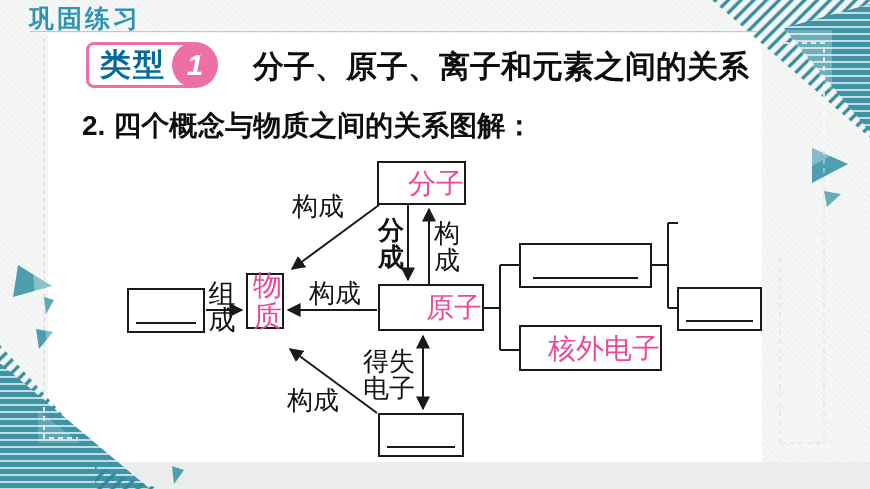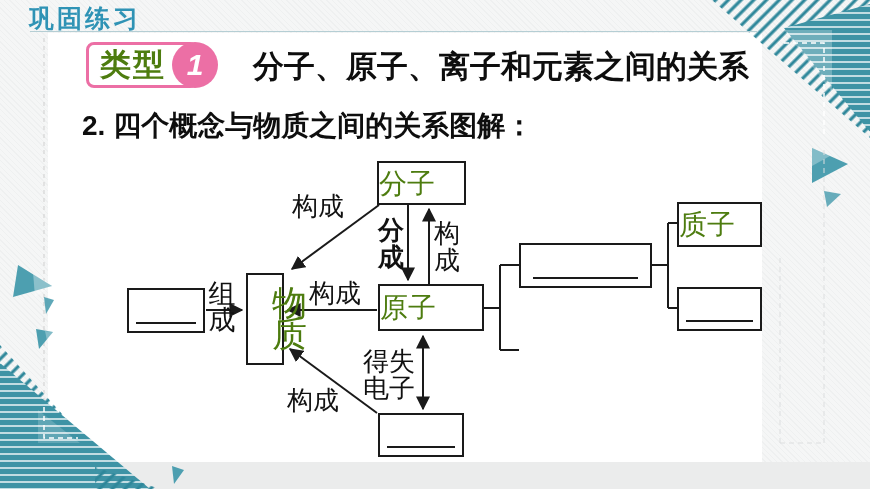--- a/index.html
+++ b/index.html
@@ -15,34 +15,34 @@
   #corner-title{
     left:29px; top:2px; font-family:"DejaVu Serif","Liberation Serif",serif;
     font-size:25px; color:#2f93b5; letter-spacing:3px; white-space:nowrap;font-weight:bold;
   }
   #header-rule{left:30px; top:31px; width:727px; height:0; border-top:1px solid #b5ced4;}
   
   #badge-box{
     left:86px; top:42px; width:112px; height:46px; background:#ffffff;
     border:3px solid #ec6fa5; border-radius:8px; box-sizing:border-box;
     display:flex; align-items:center; padding-left:11px;
-    font-weight:bold; font-size:31px; color:#4d7c0f; letter-spacing:2px;
+    font-weight:bold; font-size:31px; color:#0369a1; letter-spacing:2px;
   }
   #badge-circle{
     left:172px; top:42px; width:46px; height:46px; border-radius:50%;
     background:#ec6fa5; display:flex; align-items:center; justify-content:center;
     color:#ffffff; font-size:30px; font-weight:bold; font-style:italic;
   }
   #slide-title{left:253px; top:46px; font-size:31px; font-weight:bold; color:#0e0e0e; white-space:nowrap;font-family:Liberation Serif, serif;}
   #slide-subtitle{left:82px; top:107px; font-size:28px; font-weight:bold; color:#0e0e0e; white-space:nowrap;}
   
   .dbox{
     border:2.5px solid #1a1a1a; box-sizing:border-box; background:#ffffff;
-    display:flex; align-items:center; justify-content:flex-start;
-    font-family:"DejaVu Serif","Liberation Serif",serif; font-size:28px; color:#4d7c0f;
+    display:flex; align-items:center; justify-content:flex-end;
+    font-family:"DejaVu Serif","Liberation Serif",serif; font-size:28px; color:#ec4899;
     text-align:center; line-height:31px; word-break:break-all;
   }
   .blank-line{position:absolute; left:9%; right:9%; bottom:7px; border-bottom:2.5px solid #1a1a1a;}
   .dlabel{
     font-family:"DejaVu Serif","Liberation Serif",serif; font-size:26px; color:#111111;
     text-align:center; word-break:break-all; line-height:27px; white-space:nowrap;
   }
   .vert{white-space:normal; width:28px; line-height:27px;}
   svg{display:block;}
 </style>
@@ -136,43 +136,43 @@
   </svg>
 
   <div class="dbox abs" style="left:377px;top:161px;width:89px;height:44px;">
     <span>分子</span>
   </div>
 
   <div class="dbox abs" style="left:378px;top:284px;width:106px;height:47px;">
     <span>原子</span>
   </div>
 
-  <div class="dbox abs" style="left:246px;top:273px;width:38px;height:92px;font-size:35px;padding-left:24px;">
+  <div class="dbox abs" style="left:246px;top:273px;width:38px;height:56px;font-size:29px;padding-left:24px;">
     <span>物质</span>
   </div>
 
   <div class="dbox abs" style="left:127px;top:288px;width:78px;height:45px;">
     <span></span>
     <span class="blank-line"></span>
   </div>
 
   <div class="dbox abs" style="left:378px;top:413px;width:86px;height:44px;">
     <span></span>
     <span class="blank-line"></span>
   </div>
 
   <div class="dbox abs" style="left:519px;top:243px;width:133px;height:45px;">
     <span></span>
     <span class="blank-line"></span>
   </div>
 
+  <div class="dbox abs" style="left:519px;top:325px;width:143px;height:46px;">
+    <span>核外电子</span>
+  </div>
 
-  <div class="dbox abs" style="left:677px;top:202px;width:85px;height:45px;">
-    <span>质子</span>
-  </div>
 
   <div class="dbox abs" style="left:677px;top:287px;width:85px;height:44px;">
     <span></span>
     <span class="blank-line"></span>
   </div>
 
   <div class="dlabel abs" style="left:292px;top:193px;">构成</div>
 
   <div class="dlabel vert abs" style="left:377px;top:217px;font-weight:bold;">分成</div>
 

